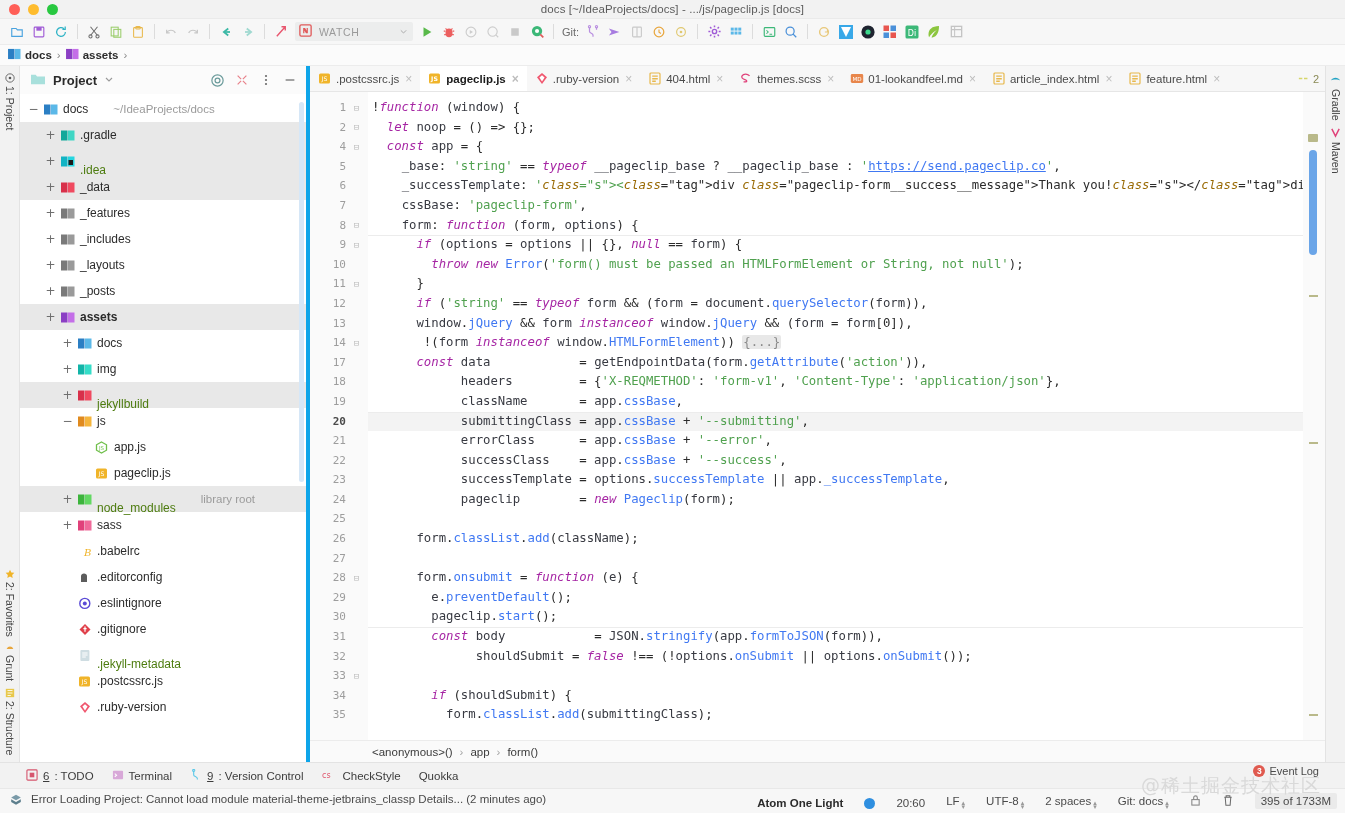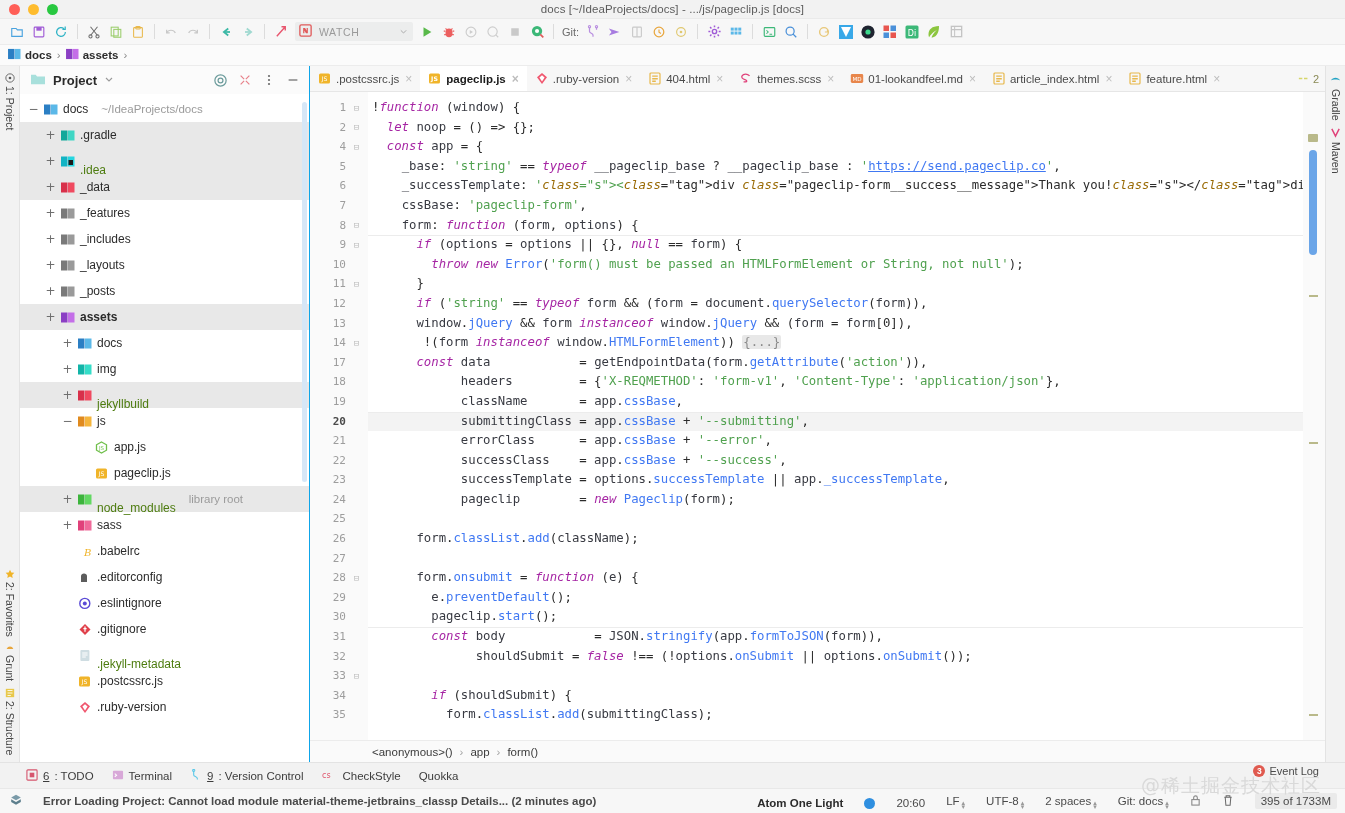--- a/index.html
+++ b/index.html
@@ -64,39 +64,39 @@
   .vstrip .vitem {
     writing-mode:vertical-rl; text-orientation:mixed;
     font-size:10.5px; color:#464646; white-space:nowrap;
     display:flex; align-items:center; gap:3px; padding:3px 0;
   }
   .vstrip .vbot { position:absolute; bottom:4px; display:flex; flex-direction:column; align-items:center; }
 
   
   .project {
     width:290px; background:#fff; display:flex; flex-direction:column;
-    border-right:1px solid #0ea5e9; min-width:0;
+    border-right:4px solid #0ea5e9; min-width:0;
   }
   .proj-head {
     height:28px; min-height:28px; display:flex; align-items:center;
     padding:0 8px 0 10px; gap:7px; background:#fbfbfb;
   }
   .proj-title { font-size:13px; font-weight:bold; color:#2b2b2b; }
   .proj-head .spacer { flex:1; }
   .proj-tool { width:17px; height:17px; display:flex; align-items:center; justify-content:center; }
   .tree { flex:1; overflow:hidden; position:relative; padding-top:2px; background:#fff; }
   .row {
     height:26px; display:flex; align-items:center; gap:5px;
     font-size:12px; color:#2b2b2b; padding-right:6px; white-space:nowrap;
   }
   .row.sel { background:#e8e8e8; }
   .row .tgl { width:11px; text-align:center; color:#6e6e6e; font-size:12px; line-height:1; font-family:"DejaVu Sans",sans-serif; }
   .row .ficon { width:14px; height:13px; flex:0 0 14px; border-radius:2px; position:relative; }
   .row .lbl.bold { font-weight:bold; }
-  .row .hint { color:#9b9b9b; font-size:11.5px; margin-left:8px; }
+  .row .hint { color:#9b9b9b; font-size:11.5px; margin-left:20px; }
   .row .lbl.orange { color:#4d7c0f;margin-top:18px; }
   .tree-scroll {
     position:absolute; right:2px; top:8px; width:5px; height:380px;
     background:#d6e7f7; border-radius:3px;
   }
 
   
   .editor { flex:1; display:flex; flex-direction:column; min-width:0; background:#fafafa; }
   .tabs {
     height:26px; min-height:26px; display:flex; align-items:stretch;
@@ -170,21 +170,21 @@
   .bb { display:flex; align-items:center; gap:5px; }
   .bb u { text-decoration:underline; }
 
   
   .statusbar {
     height:25px; min-height:25px; background:#f7f7f7;
     display:flex; align-items:center; padding:0 8px 0 9px;
     border-top:1px solid #e8e8e8; font-size:11.5px; color:#4a4a4a;
     position:relative;
   }
-  .statusbar .err { display:flex; align-items:center; gap:20px;font-weight:bold; }
+  .statusbar .err { display:flex; align-items:flex-start; gap:8px; }
   .statusbar .right { margin-left:auto; display:flex; align-items:flex-end; gap:21px; }
   .theme-name { font-weight:bold; color:#2b2b2b; }
   .bluedot { width:11px; height:11px; border-radius:50%; background:#2f8fe0; }
   .chev { display:inline-flex; flex-direction:column; line-height:4px; color:#9a9a9a; font-size:7px; margin-left:2px; }
   .mem { background:#eaeaea; padding:2px 6px; border-radius:2px; color:#4a4a4a; }
   .watermark {
     position:absolute; right:24px; top:-16px; font-size:19px; color:#d9d9d9;
     letter-spacing:1px; pointer-events:none; font-family:"DejaVu Sans", sans-serif;
   }
   .evtlog { position:absolute; right:26px; top:-24px; display:flex; align-items:center; gap:4px; font-size:11px; color:#4a4a4a; }

